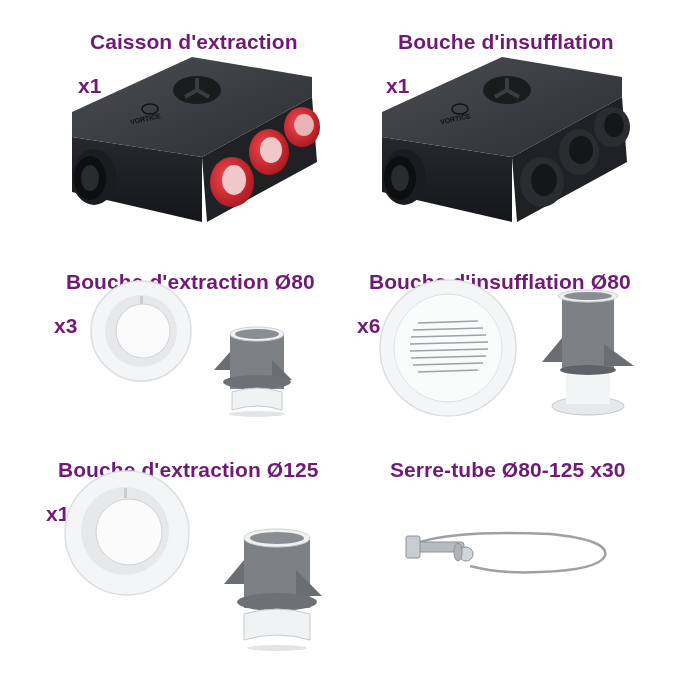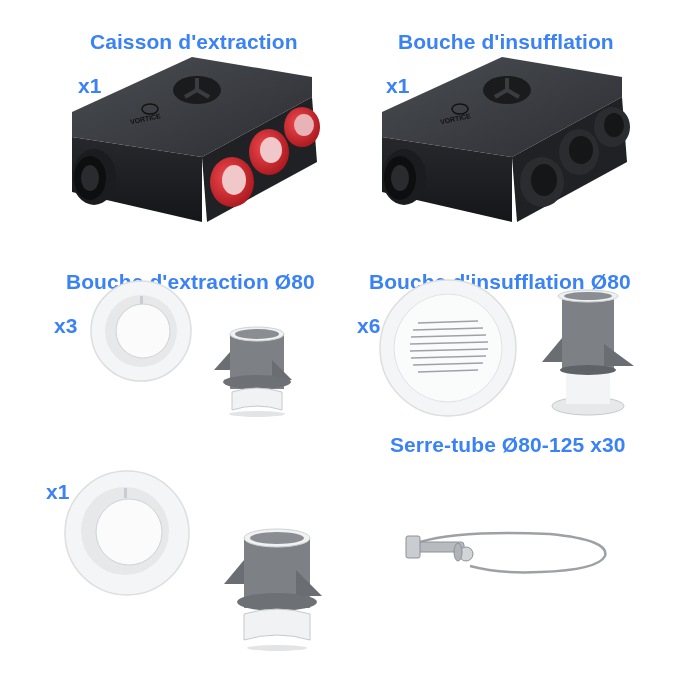--- a/index.html
+++ b/index.html
@@ -1,19 +1,19 @@
 <!DOCTYPE html>
 <html><head>
 <meta charset="utf-8">
 <style>
   html, body { margin: 0; padding: 0; background: #ffffff; }
   body { width: 700px; height: 700px; position: relative; overflow: hidden;
          font-family: "Liberation Sans", sans-serif; }
   .label { position: absolute; font-weight: bold; font-size: 21px; line-height: 22px;
-           color: #3b82f6; white-space: pre; letter-spacing: 0.1px; }
+           color: #701a75; white-space: pre; letter-spacing: 0.1px; }
   .label .qty { display: block; }
   .item { position: absolute; }
   svg { display: block; }
 </style>
 </head>
 <body>
 
 <div class="label" style="left:78px; top:9px;">
   <span>Caisson d'extraction</span>
   <span class="qty">x1</span>
@@ -159,20 +159,21 @@
     <rect x="24" y="8" width="52" height="75" fill="#7d8084"></rect>
     <ellipse cx="50" cy="8" rx="30" ry="6" fill="#eff0f1" stroke="#cfd2d5"></ellipse>
     <ellipse cx="50" cy="8" rx="24" ry="4" fill="#8a8d91"></ellipse>
     <polygon points="24,50 4,74 24,74" fill="#6a6d71"></polygon>
     <polygon points="66,56 96,78 66,78" fill="#6a6d71"></polygon>
     <ellipse cx="50" cy="82" rx="28" ry="5" fill="#5f6266"></ellipse>
   </svg>
 </div>
 
 <div class="label" style="left:46px; top:437px;">
+  <span>Bouche d'extraction Ø125</span>
   <span class="qty">x1</span>
 </div>
 <div class="item" style="left:62px; top:468px;">
   <svg width="132" height="132" viewBox="0 0 132 132">
     <circle cx="65" cy="65" r="62" fill="#f4f5f6" stroke="#dcdee0" stroke-width="1.5"></circle>
     <circle cx="63" cy="63" r="44" fill="#e6e8ea"></circle>
     <circle cx="67" cy="64" r="33" fill="#fbfbfc" stroke="#d0d3d6"></circle>
     <rect x="62" y="20" width="3" height="10" fill="#c9ccd0"></rect>
   </svg>
 </div>
@@ -182,21 +183,21 @@
     <rect x="22" y="16" width="66" height="70" fill="#7d8084"></rect>
     <ellipse cx="55" cy="16" rx="33" ry="9" fill="#f0f1f2" stroke="#cfd2d5"></ellipse>
     <ellipse cx="55" cy="16" rx="27" ry="6" fill="#8a8d91"></ellipse>
     <polygon points="22,38 2,62 22,62" fill="#6a6d71"></polygon>
     <polygon points="74,48 100,74 74,74" fill="#6a6d71"></polygon>
     <ellipse cx="55" cy="80" rx="40" ry="9" fill="#6d7074"></ellipse>
     <path d="M22 92 Q55 82 88 92 L88 118 Q55 108 22 118 Z" fill="#f1f2f3" stroke="#c5c8cb"></path>
   </svg>
 </div>
 
-<div class="label" style="left:378px; top:412px;">
+<div class="label" style="left:378px; top:437px;">
   <span>Serre-tube Ø80-125 x30</span>
 </div>
 <div class="item" style="left:400px; top:528px;">
   <svg width="215" height="60" viewBox="0 0 215 60">
     <path d="M20 14 Q60 2 150 6 Q210 12 205 28 Q198 42 140 44 Q100 46 70 38" fill="none" stroke="#9da1a6" stroke-width="2.5"></path>
     <rect x="16" y="14" width="48" height="10" rx="3" fill="#b7bbbf" stroke="#8d9196"></rect>
     <rect x="6" y="8" width="14" height="22" rx="2" fill="#c9ccd0" stroke="#8d9196"></rect>
     <circle cx="66" cy="26" r="7" fill="#d2d5d8" stroke="#8d9196"></circle>
     <ellipse cx="58" cy="24" rx="4" ry="9" fill="#b0b4b8" stroke="#8d9196"></ellipse>
   </svg>

